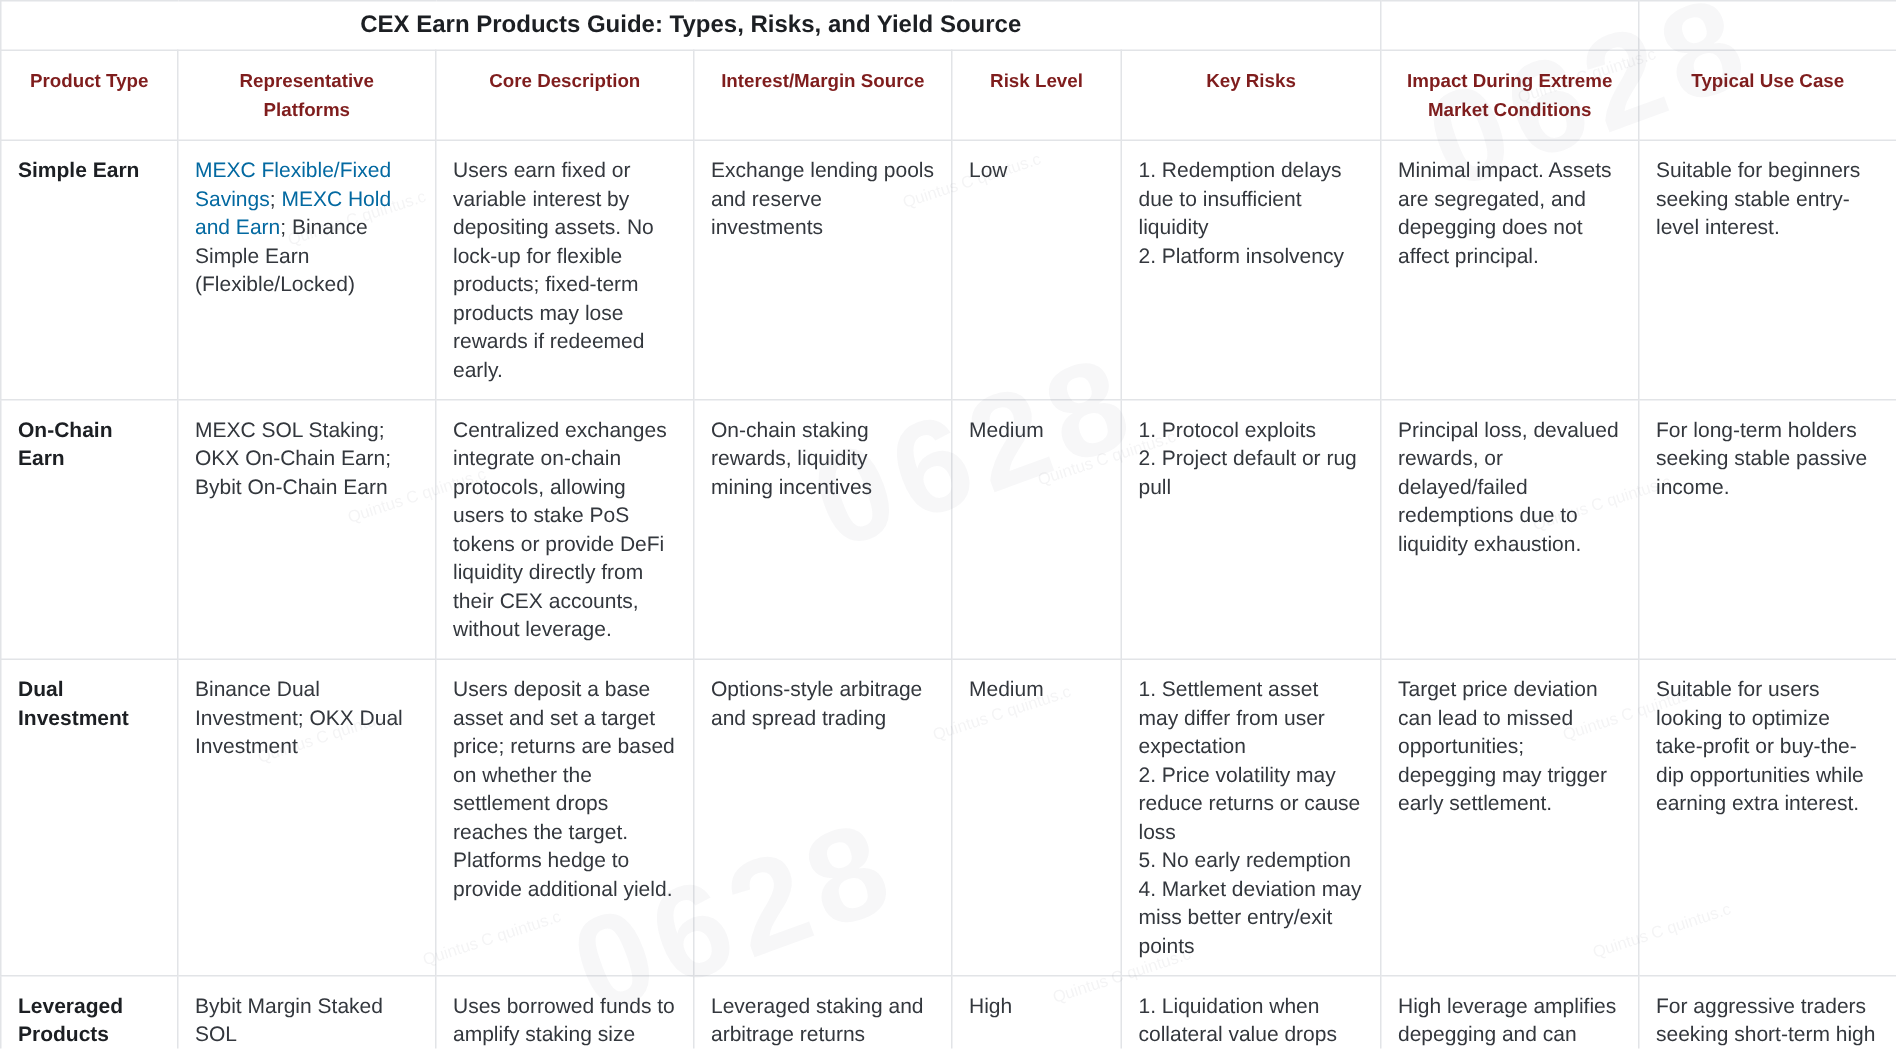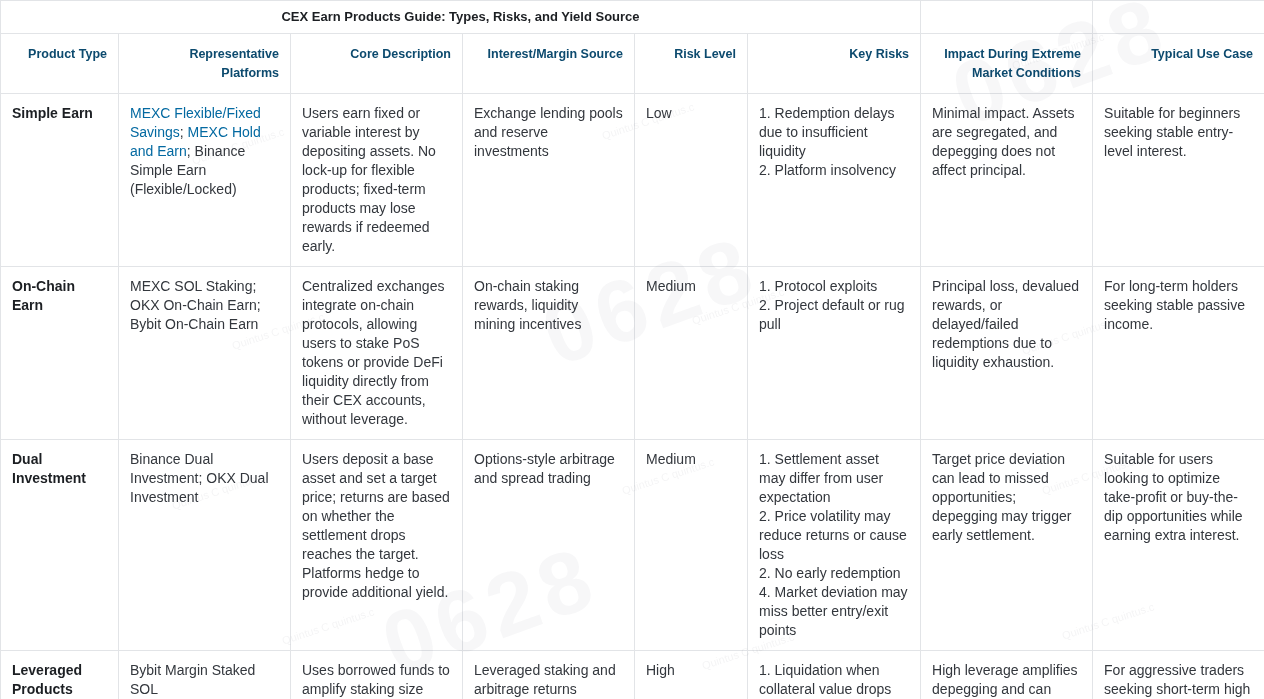--- a/index.html
+++ b/index.html
@@ -2,24 +2,24 @@
 <html><head>
 <meta charset="utf-8">
 <style>
   html,body{margin:0;padding:0;background:#ffffff;}
   #page{position:relative;width:1264px;height:699px;overflow:hidden;background:#ffffff;
     font-family:"Liberation Sans","DejaVu Sans",sans-serif;color:#33373d;}
   table{border-collapse:collapse;table-layout:fixed;width:1264px;background:#fff;}
   td,th{border:1px solid #e2e4e7;box-sizing:border-box;vertical-align:top;
     font-size:14px;line-height:19px;padding:10px 11px;text-align:left;
     word-wrap:break-word;overflow:hidden;}
-  .title-cell{font-weight:bold;font-size:13px;color:#1c1f23;text-align:center;
+  .title-cell{font-weight:bold;font-size:16px;color:#1c1f23;text-align:center;
     padding:7px 4px 6px 4px;height:33px;line-height:18px;}
   .title-empty{height:33px;padding:0;}
-  th.col-head{font-weight:bold;font-size:12.5px;color:#0c4a6e;text-align:right;
+  th.col-head{font-weight:bold;font-size:12.5px;color:#7f1d1d;text-align:center;
     vertical-align:top;height:55px;padding-top:11px;}
   .col-type-cell{font-weight:bold;color:#1c1f23;}
   .r0 td{height:134px;}
   .r1 td{height:153px;}
   .r2 td{height:173px;}
   .r3 td{height:160px;}
   .link{color:#0369a1;cursor:pointer;}
   .risk-item{margin:0;padding:0;}
   
   #wm{position:absolute;inset:0;pointer-events:none;z-index:5;}
@@ -94,21 +94,21 @@
 
     <tr class="r2">
       <td class="col-type-cell">Dual Investment</td>
       <td><span>Binance Dual Investment; OKX Dual Investment</span></td>
       <td>Users deposit a base asset and set a target price; returns are based on whether the settlement drops reaches the target. Platforms hedge to provide additional yield.</td>
       <td>Options-style arbitrage and spread trading</td>
       <td>Medium</td>
       <td>
         <div class="risk-item">1. Settlement asset may differ from user expectation</div>
         <div class="risk-item">2. Price volatility may reduce returns or cause loss</div>
-        <div class="risk-item">2. No early redemption</div>
+        <div class="risk-item">5. No early redemption</div>
         <div class="risk-item">4. Market deviation may miss better entry/exit points</div>
       </td>
       <td>Target price deviation can lead to missed opportunities; depegging may trigger early settlement.</td>
       <td>Suitable for users looking to optimize take-profit or buy-the-dip opportunities while earning extra interest.</td>
     </tr>
 
     <tr class="r3">
       <td class="col-type-cell">Leveraged Products</td>
       <td><span>Bybit Margin Staked SOL</span></td>
       <td>Uses borrowed funds to amplify staking size through recursive lending, increasing yield but also liquidation risk.</td>

